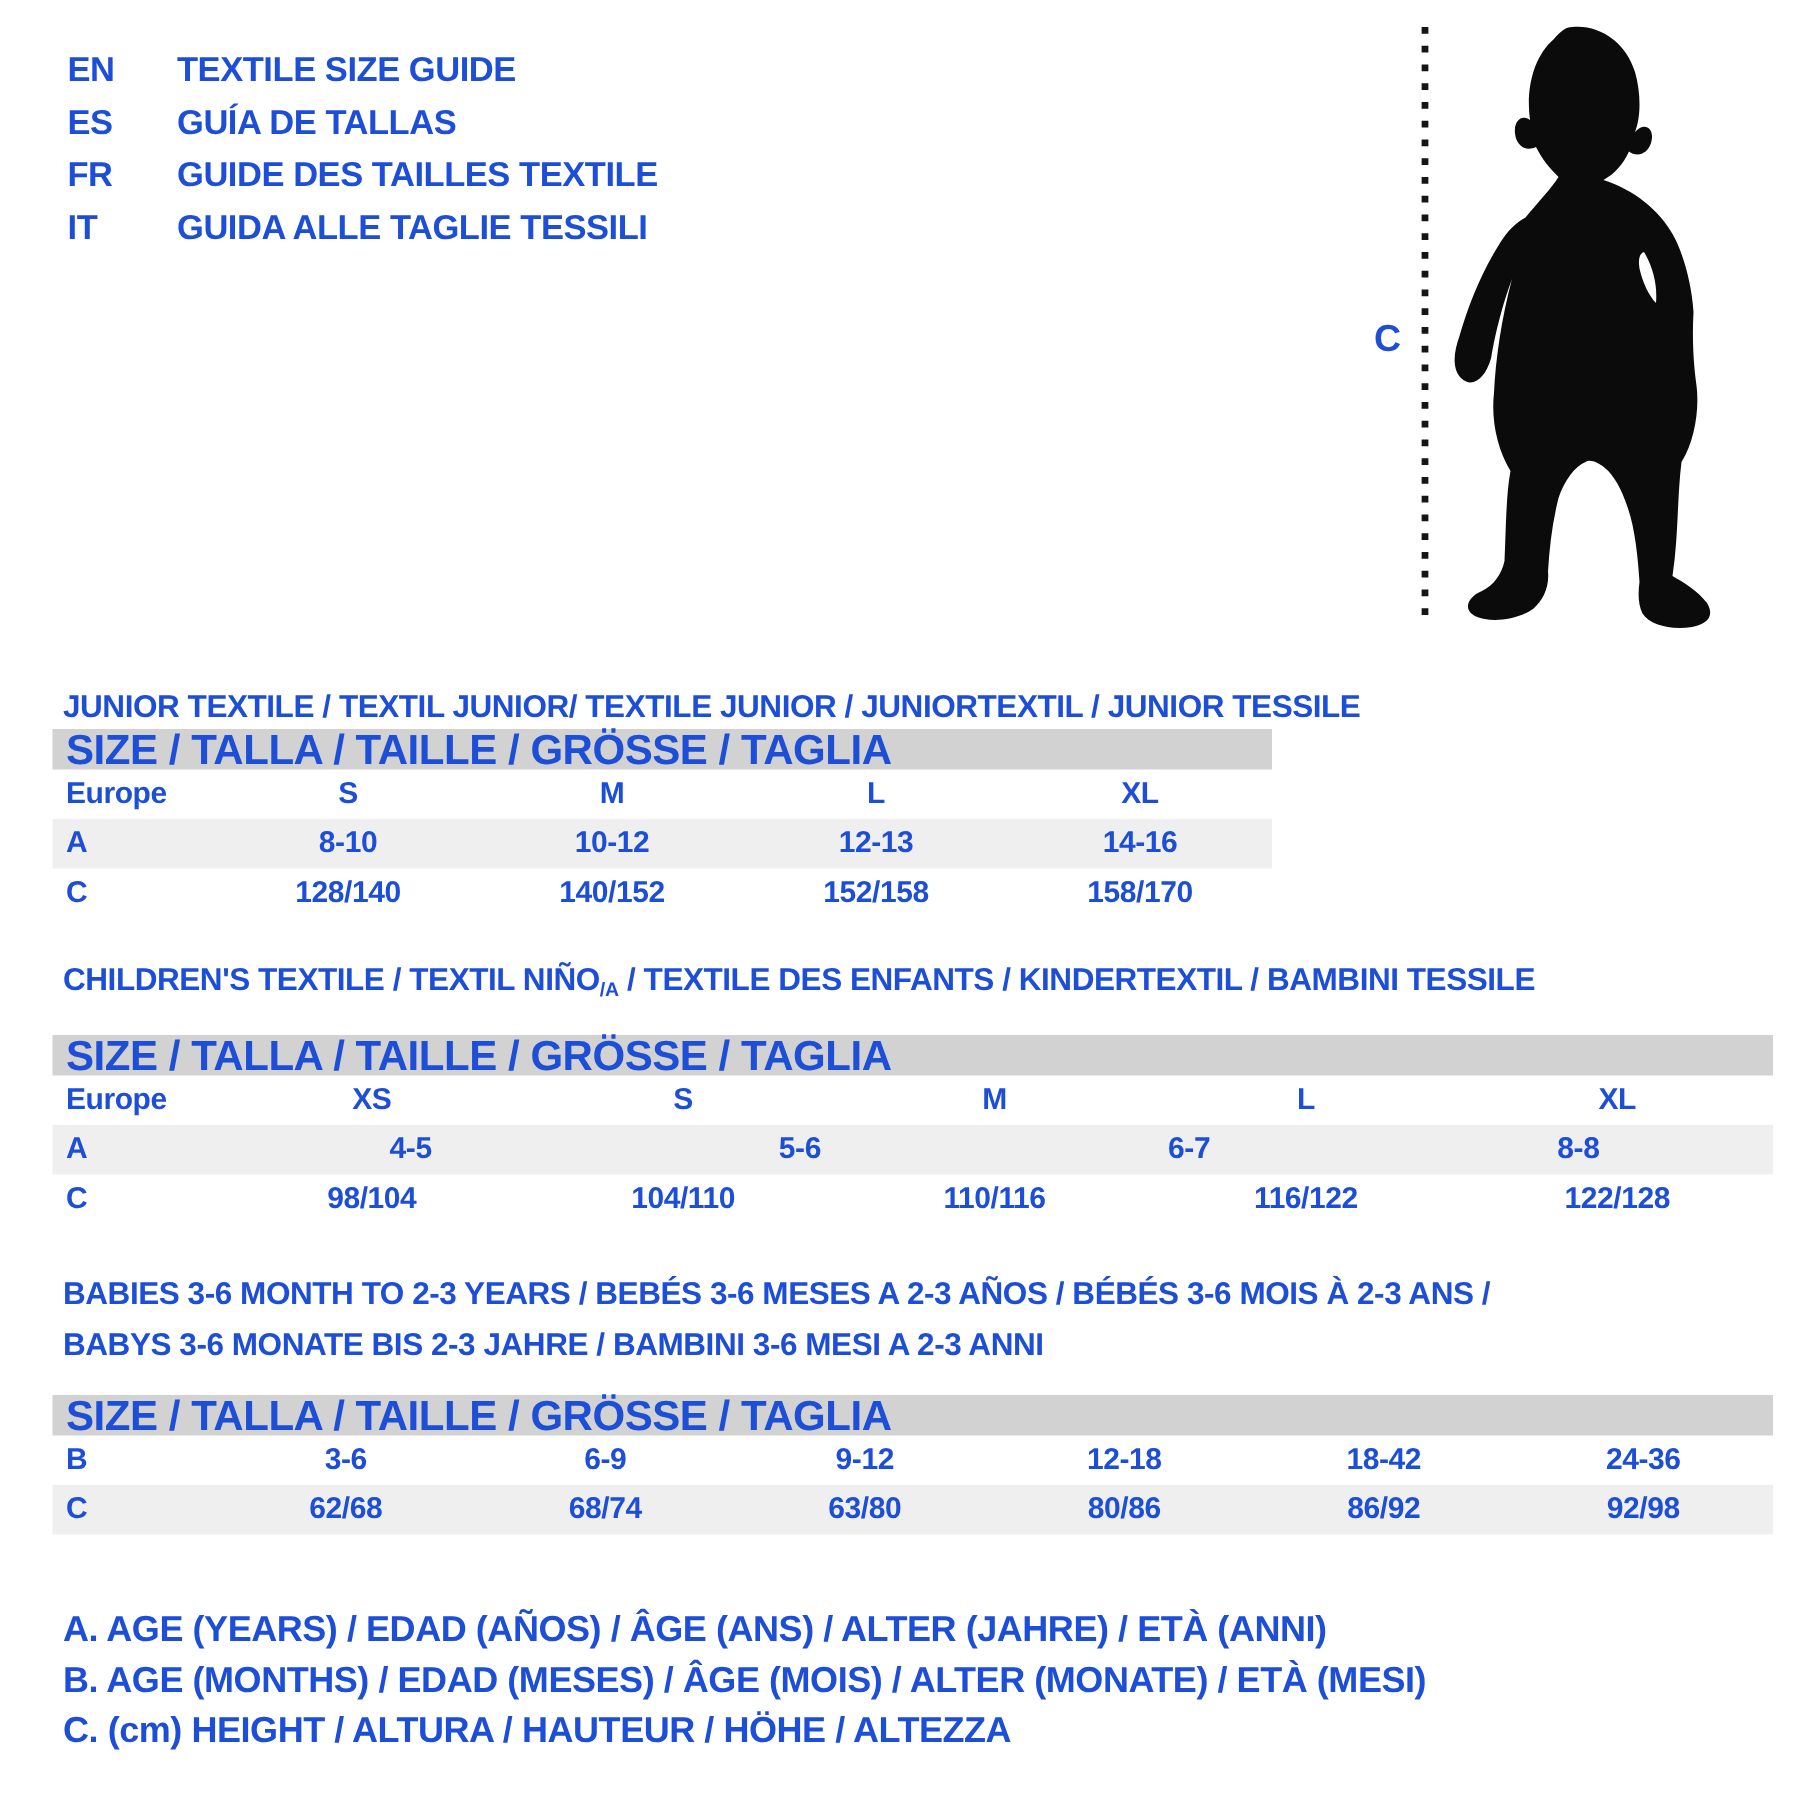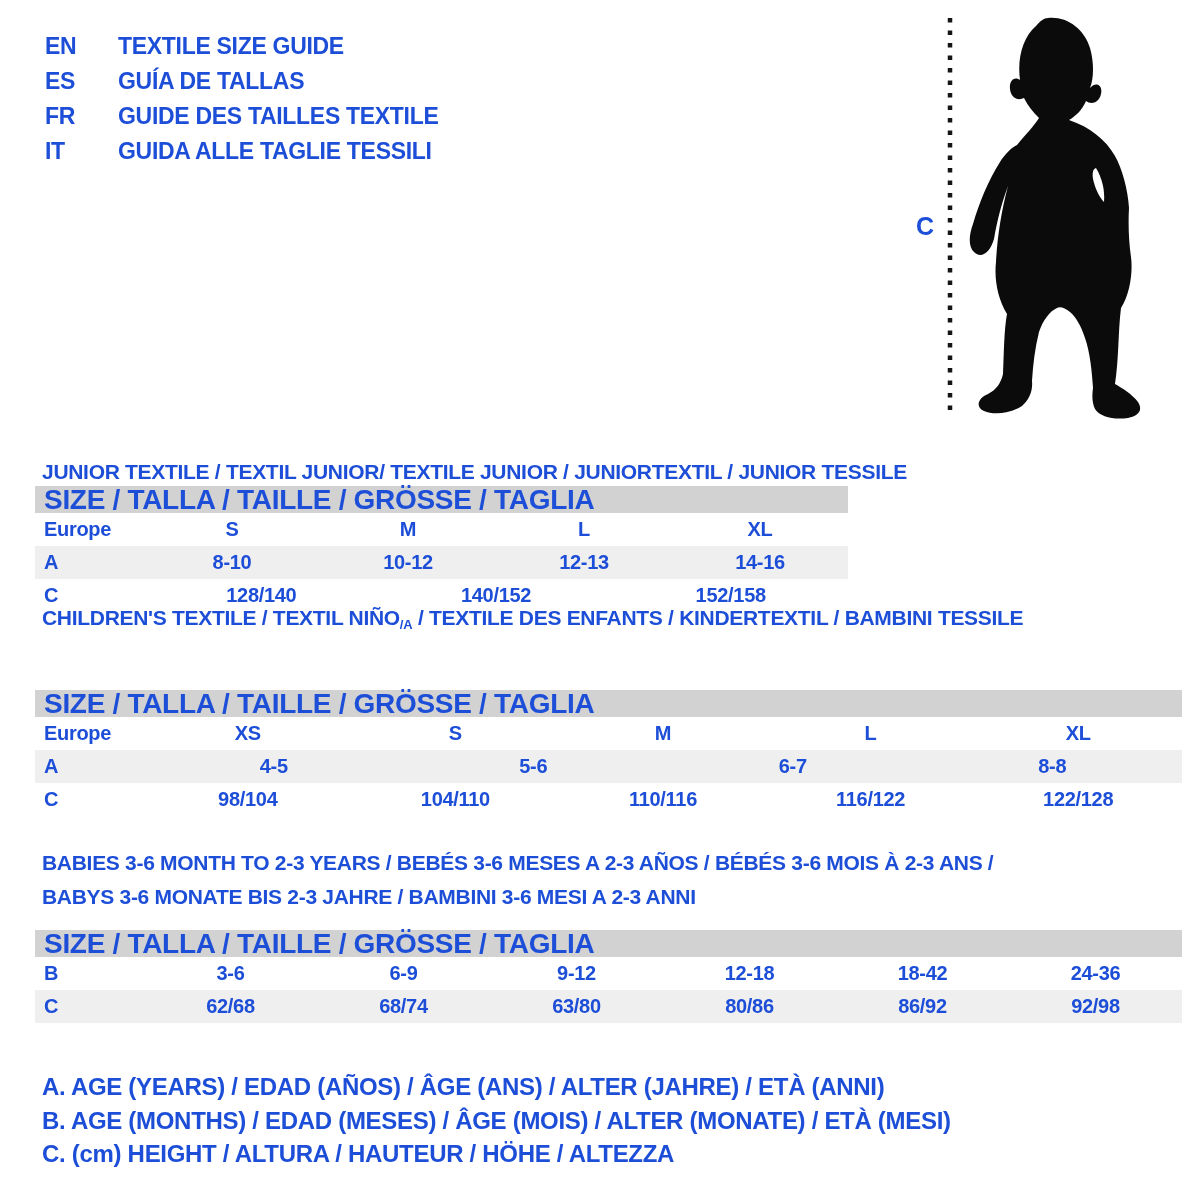--- a/index.html
+++ b/index.html
@@ -121,24 +121,25 @@
       <div class="t-cell">8-10</div>
       <div class="t-cell">10-12</div>
       <div class="t-cell">12-13</div>
       <div class="t-cell">14-16</div>
     </div>
     <div class="t-row">
       <div class="t-label">C</div>
       <div class="t-cell">128/140</div>
       <div class="t-cell">140/152</div>
       <div class="t-cell">152/158</div>
+      <div class="t-cell">158/170</div>
     </div>
   </div>
 
-  <div class="sec-title" style="top:606px;"><span>CHILDREN'S TEXTILE / TEXTIL NIÑO</span><span class="sub">/A</span><span> / TEXTILE DES ENFANTS / KINDERTEXTIL / BAMBINI TESSILE</span></div>
+  <div class="sec-title" style="top:642px;"><span>CHILDREN'S TEXTILE / TEXTIL NIÑO</span><span class="sub">/A</span><span> / TEXTILE DES ENFANTS / KINDERTEXTIL / BAMBINI TESSILE</span></div>
   <div class="size-table" style="top:690px;width:1147px;">
     <div class="t-header">SIZE / TALLA / TAILLE / GRÖSSE / TAGLIA</div>
     <div class="t-row">
       <div class="t-label">Europe</div>
       <div class="t-cell">XS</div>
       <div class="t-cell">S</div>
       <div class="t-cell">M</div>
       <div class="t-cell">L</div>
       <div class="t-cell">XL</div>
     </div>

